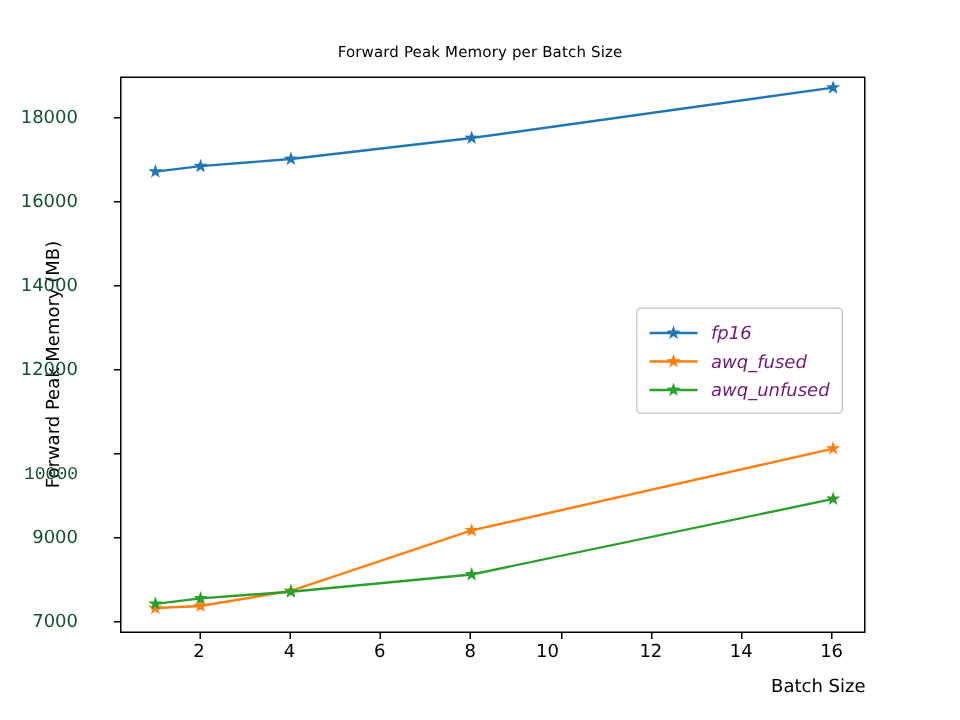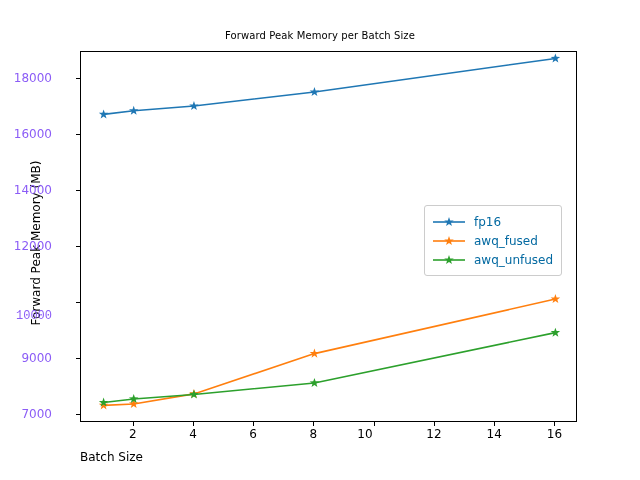--- a/index.html
+++ b/index.html
@@ -43,21 +43,21 @@
     width: 497px;
     height: 371px;
     display: block;
   }
   
   .ytick-label {
     position: absolute;
     right: 588px;            
     text-align: center;
     font-size: 12px;
-    color: #8b5cf6;
+    color: #14532d;
     transform: translateY(-50%);
     white-space: nowrap;
   }
   .ytick-mark {
     position: absolute;
     left: 76px;
     width: 4px;
     height: 1px;
     background: #000000;
   }
@@ -75,21 +75,21 @@
     width: 1px;
     height: 4px;
     background: #000000;
   }
   
   #xlabel {
     position: absolute;
     left: 80px;
     width: 497px;
     top: 450px;
-    text-align: left;
+    text-align: right;
     font-size: 12px;
     color: #000000;
   }
   #ylabel {
     position: absolute;
     left: -150px;
     top: 236px;
     width: 371px;
     text-align: center;
     font-size: 12px;
@@ -116,22 +116,23 @@
   .legend-swatch {
     width: 34px;
     height: 14px;
     position: relative;
     margin-right: 8px;
     flex: 0 0 auto;
   }
   .legend-swatch svg { display: block; }
   .legend-label {
     font-size: 12px;
-    color: #0369a1;
+    color: #701a75;
     white-space: nowrap;
+    font-style: italic;
   }
 </style>
 </head>
 <body>
 
 <div id="figure">
 
   <div id="chart-title">Forward Peak Memory per Batch Size</div>
 
   <div id="ylabel">Forward Peak Memory (MB)</div>

